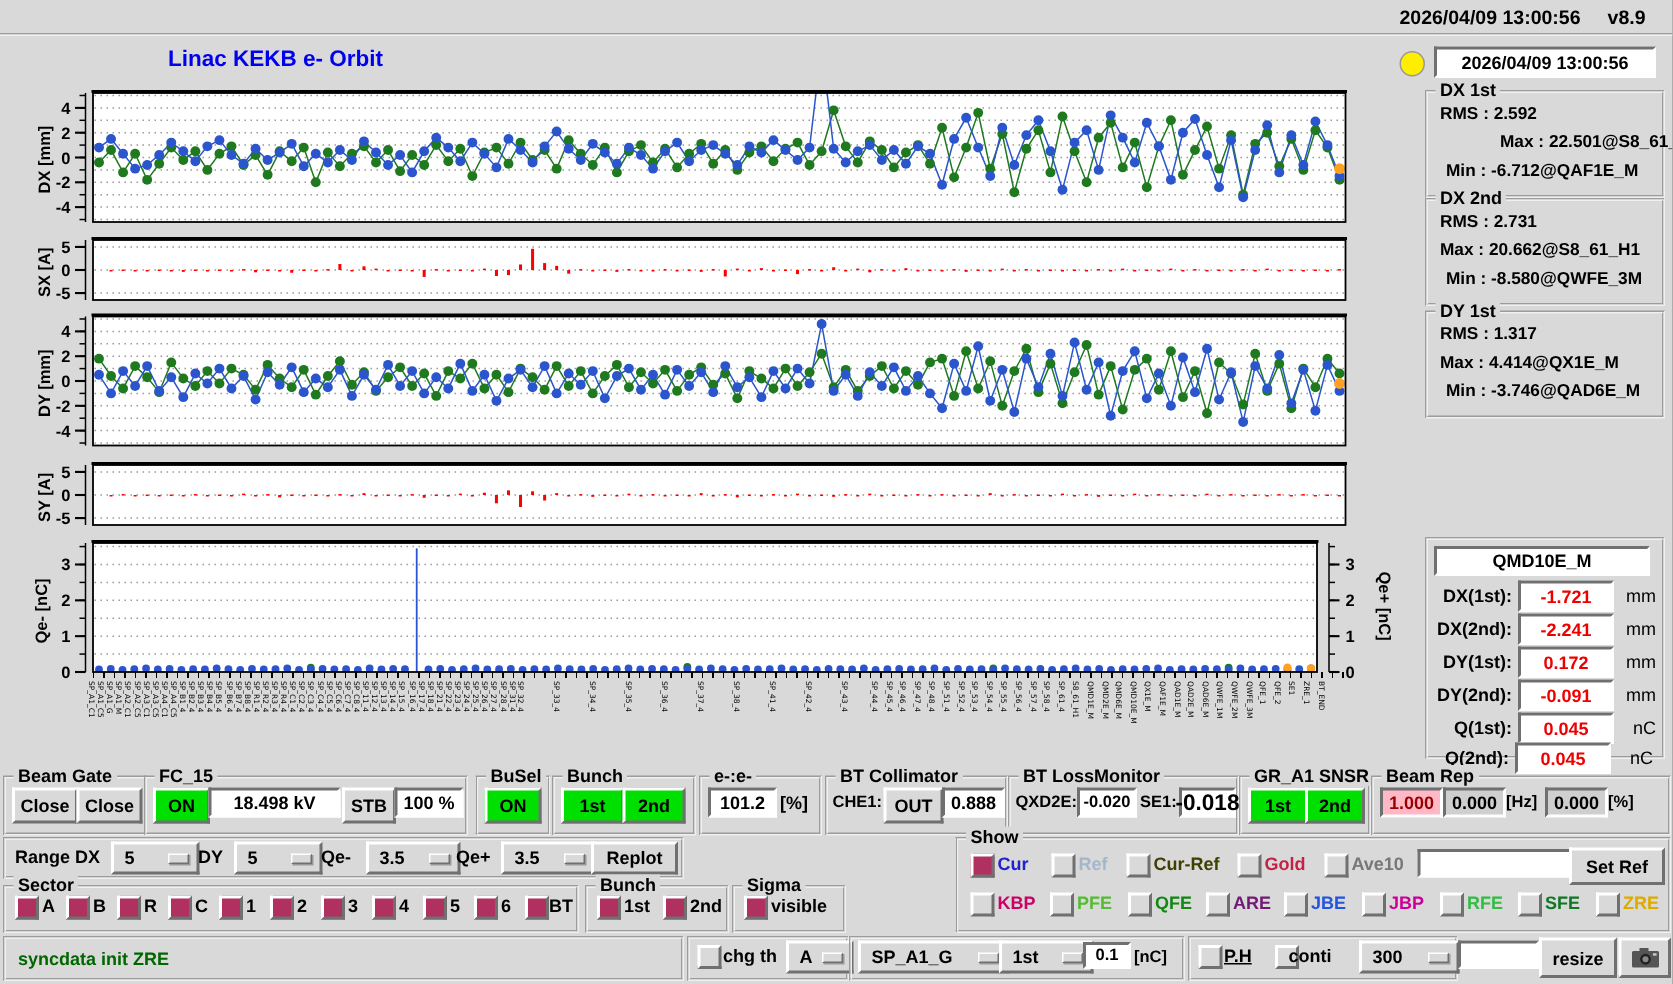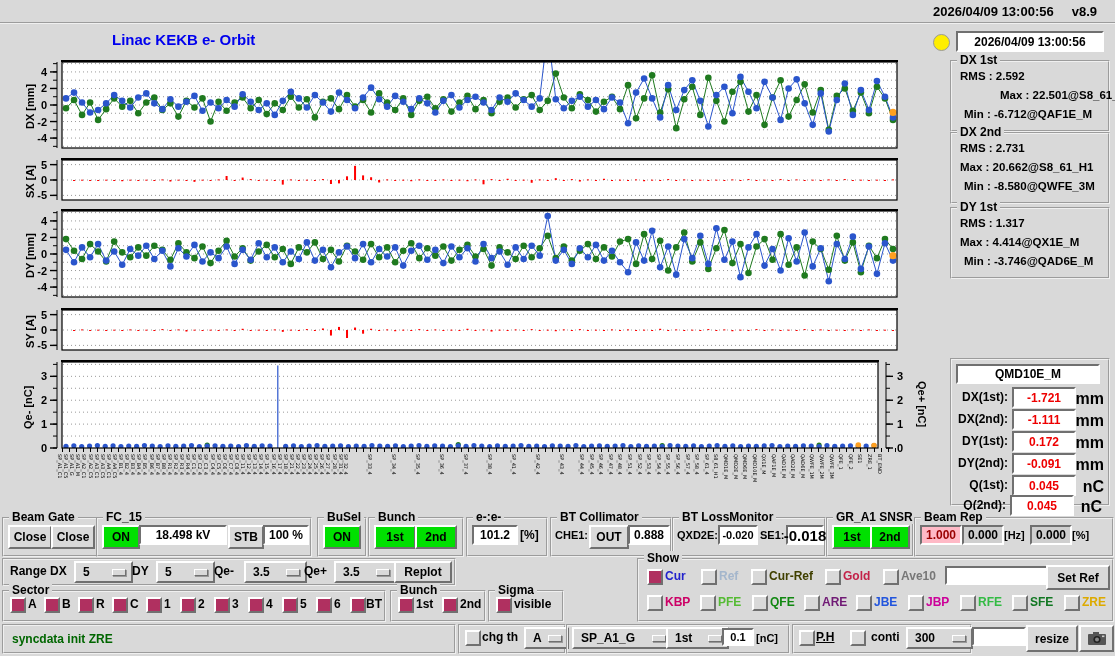--- a/index.html
+++ b/index.html
@@ -38,21 +38,21 @@
         background:repeating-linear-gradient(90deg,#000 0 1px,transparent 1px 7px);}
   .statusmsg{color:#006600;font-weight:bold;font-size:12px;}
   .yellow-dot{position:absolute;width:15px;height:15px;border-radius:50%;background:#ffee00;border:1px solid #999;}
   .statbox{position:absolute;border:2px groove #f0f0f0;background:#d9d9d9;}
   .statline{position:absolute;font-weight:bold;font-size:11.5px;white-space:nowrap;}
   .qmdrow{position:absolute;height:22px;width:100%;}
   .qmdlab{position:absolute;right:100px;top:3px;font-weight:bold;font-size:12px;}
   .qmdval{position:absolute;right:32px;top:0;width:60px;height:17px;background:#fff;
           border:2px solid;border-color:#707070 #fff #fff #707070;color:#ee0000;font-weight:bold;font-size:12px;
           display:flex;align-items:center;justify-content:center;}
-  .qmdunit{position:absolute;right:4px;top:3px;font-weight:bold;font-size:16px;margin-left:24px;}
+  .qmdunit{position:absolute;right:4px;top:3px;font-weight:normal;font-size:12px;margin-left:24px;}
   input.txt{position:absolute;background:#fff;border:2px solid;border-color:#707070 #fff #fff #707070;
             font-family:"Liberation Sans",sans-serif;font-size:12px;padding:0 3px;outline:none;}
   svg{position:absolute;overflow:visible;}
 </style>
 </head>
 <body>
 
 <div id="app">
 
   <div class="abs titlebar">
@@ -1108,21 +1108,21 @@
 
   <div class="statbox" style="left:950px;top:358px;width:156px;height:144px;">
     <div class="field" style="left:4px;top:4px;width:140px;height:16px;">QMD10E_M</div>
     <div class="qmdrow" style="top:27px;">
       <span class="qmdlab">DX(1st):</span>
       <span class="qmdval">-1.721</span>
       <span class="qmdunit">mm</span>
     </div>
     <div class="qmdrow" style="top:49px;">
       <span class="qmdlab">DX(2nd):</span>
-      <span class="qmdval">-1.111</span>
+      <span class="qmdval">-2.241</span>
       <span class="qmdunit">mm</span>
     </div>
     <div class="qmdrow" style="top:71px;">
       <span class="qmdlab">DY(1st):</span>
       <span class="qmdval">0.172</span>
       <span class="qmdunit">mm</span>
     </div>
     <div class="qmdrow" style="top:93px;">
       <span class="qmdlab">DY(2nd):</span>
       <span class="qmdval">-0.091</span>
@@ -1312,21 +1312,21 @@
         <span>1st</span>
         <span class="ddbar"></span>
       </div>
     <div class="field" style="left:154px;top:2px;width:28px;height:14px;font-size:11px;">0.1</div>
     <span class="lbl" style="left:188px;top:5px;font-size:11px;">[nC]</span>
   </div>
   <div class="abs group" style="left:792px;top:624px;width:176px;height:26px;">
     <span class="cb" style="left:5px;top:4px;"></span>
     <span class="lbl" style="left:22px;top:4px;text-decoration:underline;">P.H</span>
     <span class="cb" style="left:56px;top:4px;"></span>
-    <span class="lbl" style="left:65px;top:4px;margin-left:12px;">conti</span>
+    <span class="lbl" style="left:65px;top:4px;">conti</span>
     <div class="dd" style="left:112px;top:1px;width:56px;height:18px;">
         <span>300</span>
         <span class="ddbar"></span>
       </div>
   </div>
   <input class="txt" style="left: 972px; top: 627px; width: 44px; height: 15px;" value="">
   <div class="btn" style="left:1026px;top:625px;width:48px;height:23px;">resize</div>
   <div class="btn" style="left:1079px;top:625px;width:31px;height:23px;">
     <svg width="20" height="15" viewBox="0 0 20 15">
       <rect x="1" y="3" width="18" height="11" rx="1" fill="#555"></rect>

